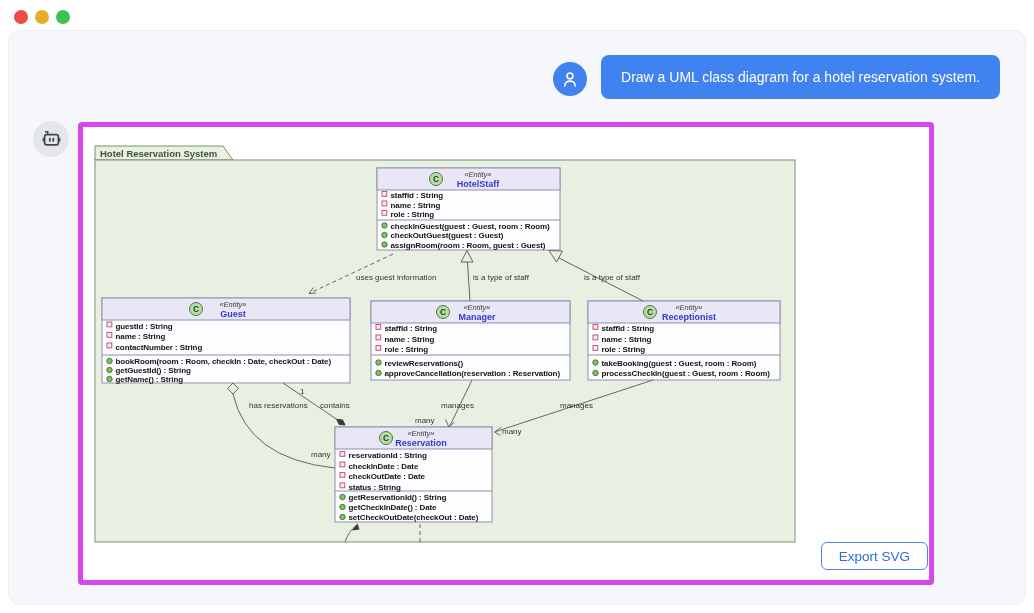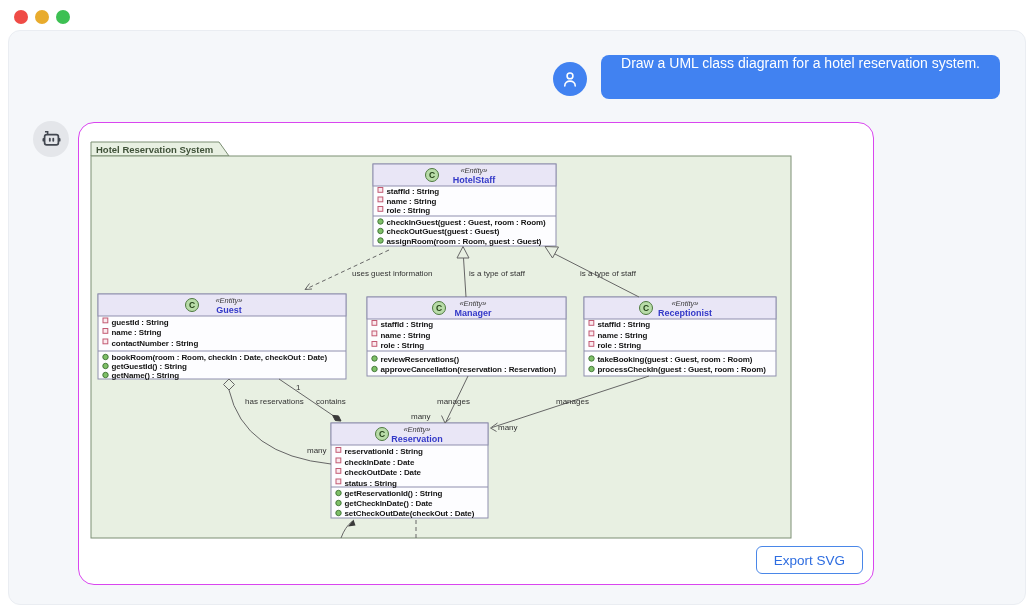--- a/index.html
+++ b/index.html
@@ -13,32 +13,32 @@
   .light.yellow { background:#e8ab2d; }
   .light.green { background:#3dc053; }
 
   .panel { position:absolute; left:8px; top:30px; width:1018px; height:575px;
            background:#f5f7fa; border:1px solid #eaedf2; border-radius:12px; }
 
   
   .user-avatar { position:absolute; left:553px; top:62px; width:34px; height:34px; border-radius:50%;
                  background:#4182f1; display:flex; align-items:center; justify-content:center; }
   .bubble { position:absolute; right:34px; top:55px; height:44px; background:#4182f1; color:#ffffff;
-            border-radius:8px; display:flex; align-items:flex-start; padding:0 20px; font-size:14px;
+            border-radius:8px; display:flex; align-items:center; padding:0 20px; font-size:14px;
             white-space:nowrap; }
 
   
   .bot-avatar { position:absolute; left:33px; top:121px; width:36px; height:36px; border-radius:50%;
                 background:#e4e6ea; display:flex; align-items:center; justify-content:center; }
 
-  .card { position:absolute; left:78px; top:122px; width:796px; height:463px; background:#ffffff;
-          border:1px solid #d946ef; border-radius:16px; }
+  .card { position:absolute; left:78px; top:122px; width:856px; height:463px; background:#ffffff;
+          border:5px solid #d946ef; border-radius:4px; }
   .card svg.diagram { position:absolute; left:0; top:0; }
 
-  .actions { position:absolute; right:10px; bottom:10px; display:flex; gap:11px;margin-top:16px; }
+  .actions { position:absolute; right:1px; bottom:10px; display:flex; gap:11px;margin-top:16px; }
   .btn { height:28px; padding:0 17px; background:#ffffff; border:1px solid #4a87e8; border-radius:6px;
          color:#2e6de0; font-size:13.5px; font-family:"Liberation Sans", sans-serif; cursor:pointer;
          display:flex; align-items:center; }
 
   
   text { font-family:"Liberation Sans", sans-serif; }
   .frame-title { font-size:9.5px; font-weight:bold; fill:#3f5138; }
   .stereo { font-size:7.5px; font-style:italic; fill:#3b3b3b; }
   .cls-name { font-size:9px; font-weight:bold; fill:#3339c8; }
   .row { font-size:8px; font-weight:bold; fill:#141414; letter-spacing:-0.1px; }

